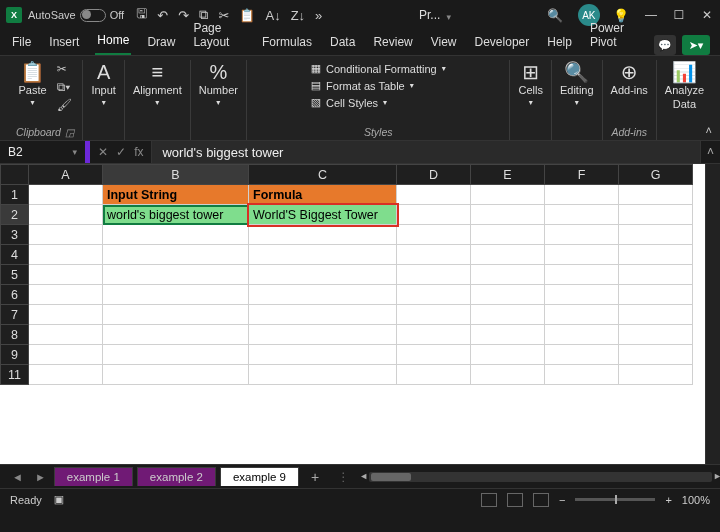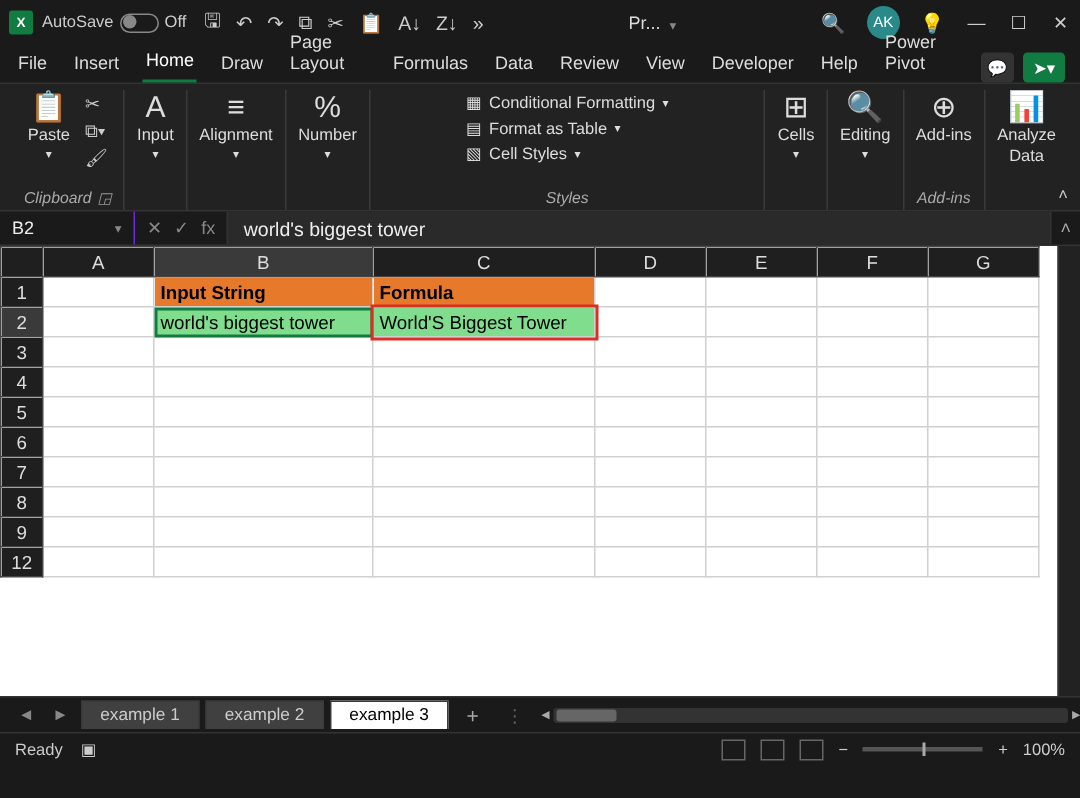--- a/index.html
+++ b/index.html
@@ -30,21 +30,21 @@
   .gbig .ic { font-size:20px; line-height:1; }
   .gmini { display:flex; flex-direction:column; gap:4px; }
   .gmini span { font-size:12px; color:#ccc; cursor:pointer; }
   .glabel { font-size: 10.5px; color: #aaa; padding-top:2px;font-style:italic; }
   .styles-list { display:flex; flex-direction:column; gap:4px; align-items:flex-start; font-size:11px; color:#ddd; }
   .styles-list div { display:flex; align-items:center; gap:5px; cursor:pointer; }
   .dlg-launch { font-size:10px; color:#999; margin-left:4px; }
   .ribbon-collapse { position:absolute; right:8px; bottom:4px; font-size:11px; color:#ccc; cursor:pointer; }
 
   .fnbar { height: 24px; background: #1a1a1a; display: flex; align-items: center; border-top: 1px solid #333; border-bottom: 1px solid #333; }
-  .namebox { width: 90px; height: 100%; display:flex; align-items:center; padding:0 8px; border-right:1px solid #6d28d9; color:#eee; font-size:12px;}
+  .namebox { width: 90px; height: 100%; display:flex; align-items:center; padding:0 8px; border-right:5px solid #6d28d9; color:#eee; font-size:12px;}
   .namebox .dd { margin-left:auto; font-size:9px; color:#888; }
   .fx-ctrl { display:flex; align-items:center; gap:8px; padding:0 8px; color:#888; border-right:1px solid #333; height:100%; }
   .fx-ctrl .fx { }
   .formula-input { flex:1; padding:0 10px; color:#eee; background:#2a2a2a; height:100%; display:flex; align-items:center; font-size:13px; }
   .fb-expand { width:20px; display:flex; align-items:center; justify-content:center; color:#aaa; border-left:1px solid #333; height:100%; }
 
   .sheet-area { height: 300px; background: #fff; position: relative; display:flex; }
   .grid-wrap { flex:1; overflow:hidden; position:relative; }
   table.grid { border-collapse: collapse; table-layout: fixed; }
   .grid th, .grid td { border: 1px solid #d0d0d0; font-size: 12.5px; height: 20px; padding: 0 4px; text-align: left; overflow:hidden; white-space:nowrap; }
@@ -55,21 +55,21 @@
   .colhdr.sel { background:#3a3a3a; }
   .rowhdr.sel { background:#3a3a3a; }
   .cell-sel { outline: 2px solid #107c41; outline-offset:-2px; }
   .hdr-orange { background:#e7792b !important; color:#000; font-weight:bold; }
   .fill-green { background:#7fdd8d !important; color:#000; }
   .outline-red { outline: 2.5px solid #d93025; outline-offset: 0; }
   .vscroll { width:15px; background:#222; border-left:1px solid #333; }
 
   .sheet-tabs { height: 24px; background: #1a1a1a; display:flex; align-items:center; padding:0 8px; gap:4px; border-top:1px solid #333; }
   .stnav { color:#888; font-size:11px; padding:0 4px; cursor:pointer;}
-  .stab { padding: 3px 12px; background:#404040; color:#ccc; font-size:11.5px; border:1px solid #3a3a3a; border-bottom:none; cursor:pointer; }
+  .stab { padding: 3px 12px; background:#701a75; color:#ccc; font-size:11.5px; border:1px solid #3a3a3a; border-bottom:none; cursor:pointer; }
   .stab.active { background:#fff; color:#000; }
   .stab-add { color:#aaa; padding:0 8px; cursor:pointer; font-size:14px; }
   .hscroll { flex:1; height:10px; margin-left:10px; background:#333; position:relative; border-radius:2px;}
   .hscroll .thumb { position:absolute; left:2px; top:1px; height:8px; width:40px; background:#666; border-radius:2px; }
   .hscroll .arrow { position:absolute; top:-1px; font-size:9px; color:#aaa;}
   .hscroll .al{left:-10px;} .hscroll .ar{right:-10px;}
 
   .status { height: 22px; background:#1a1a1a; display:flex; align-items:center; padding:0 10px; gap:12px; font-size:11px; color:#ccc; border-top:1px solid #333;}
   .status .right{ margin-left:auto; display:flex; align-items:center; gap:10px;}
   .viewbtn { width:16px; height:14px; border:1px solid #666; display:inline-block;}
@@ -346,41 +346,41 @@
             <td class="rowhdr">9</td>
             <td></td>
             <td></td>
             <td></td>
             <td></td>
             <td></td>
             <td></td>
             <td></td>
           </tr>
         <tr>
-            <td class="rowhdr">12</td>
+            <td class="rowhdr">11</td>
             <td></td>
             <td></td>
             <td></td>
             <td></td>
             <td></td>
             <td></td>
             <td></td>
           </tr>
       </tbody>
     </table>
   </div>
   <div class="vscroll"></div>
 </div>
 
 <div class="sheet-tabs">
   <span class="stnav">◄</span>
   <span class="stnav">►</span>
   <div class="stab">example 1</div>
   <div class="stab">example 2</div>
-  <div class="stab active">example 3</div>
+  <div class="stab active">example 9</div>
   <span class="stab-add">+</span>
   <span style="color:#666;margin:0 6px;">⋮</span>
   <div class="hscroll">
     <span class="arrow al">◄</span>
     <div class="thumb"></div>
     <span class="arrow ar">►</span>
   </div>
 </div>
 
 <div class="status">

